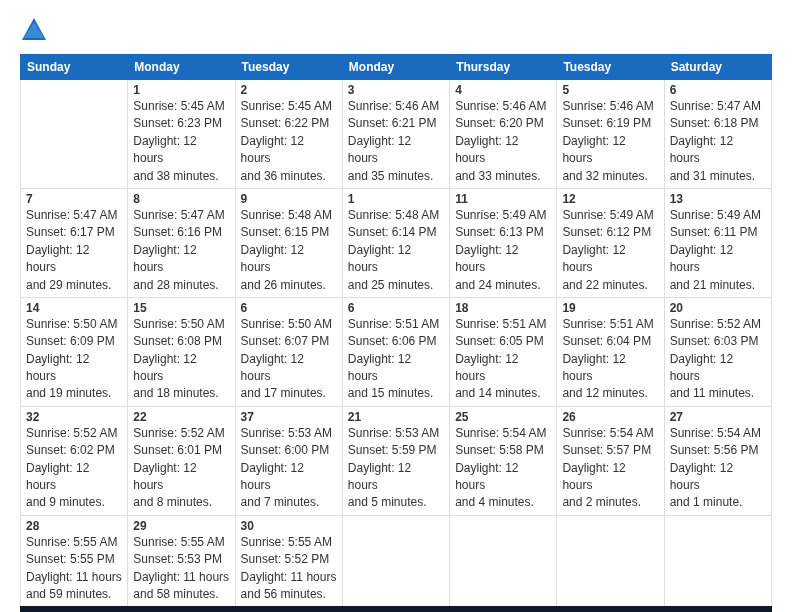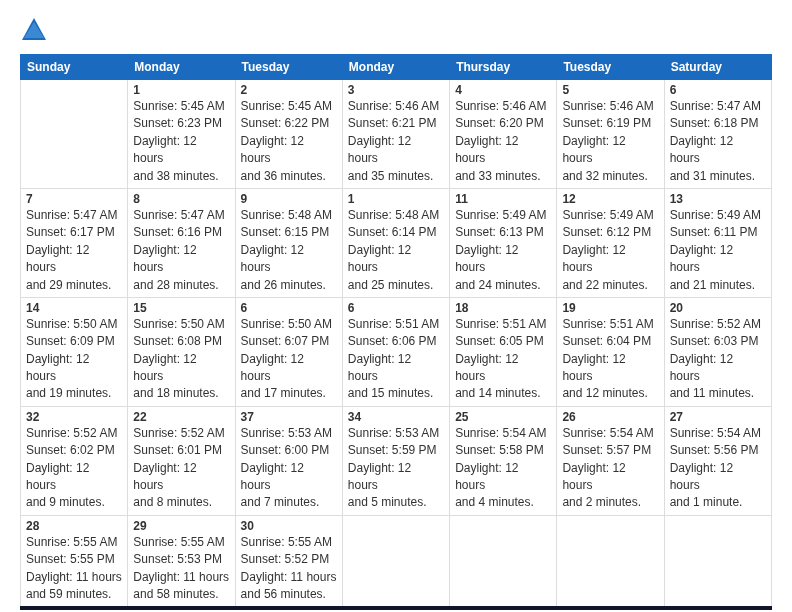--- a/index.html
+++ b/index.html
@@ -74,21 +74,21 @@
     }
     .calendar td {
       vertical-align: top;
       border: 1px solid #ddd;
       padding: 3px 5px;
       width: calc(100% / 7);
       min-height: 70px;
       background: #fff;
     }
     .calendar tr:last-child td {
-      border-bottom: 4px solid #0f172a;
+      border-bottom: 6px solid #0f172a;
       margin-left: 11px;
     }
     .day-number {
       font-size: 12px;
       font-weight: bold;
       color: #333;
       display: block;
       margin-bottom: 1px;
     }
     .day-info {
@@ -297,21 +297,21 @@
 and 8 minutes.</div>
           </td>
           <td>
             <span class="day-number">37</span>
             <div class="day-info" style="white-space: pre-line;">Sunrise: 5:53 AM
 Sunset: 6:00 PM
 Daylight: 12 hours
 and 7 minutes.</div>
           </td>
           <td>
-            <span class="day-number">34</span>
+            <span class="day-number">21</span>
             <div class="day-info" style="white-space: pre-line;">Sunrise: 5:53 AM
 Sunset: 5:59 PM
 Daylight: 12 hours
 and 5 minutes.</div>
           </td>
           <td>
             <span class="day-number">25</span>
             <div class="day-info" style="white-space: pre-line;">Sunrise: 5:54 AM
 Sunset: 5:58 PM
 Daylight: 12 hours

